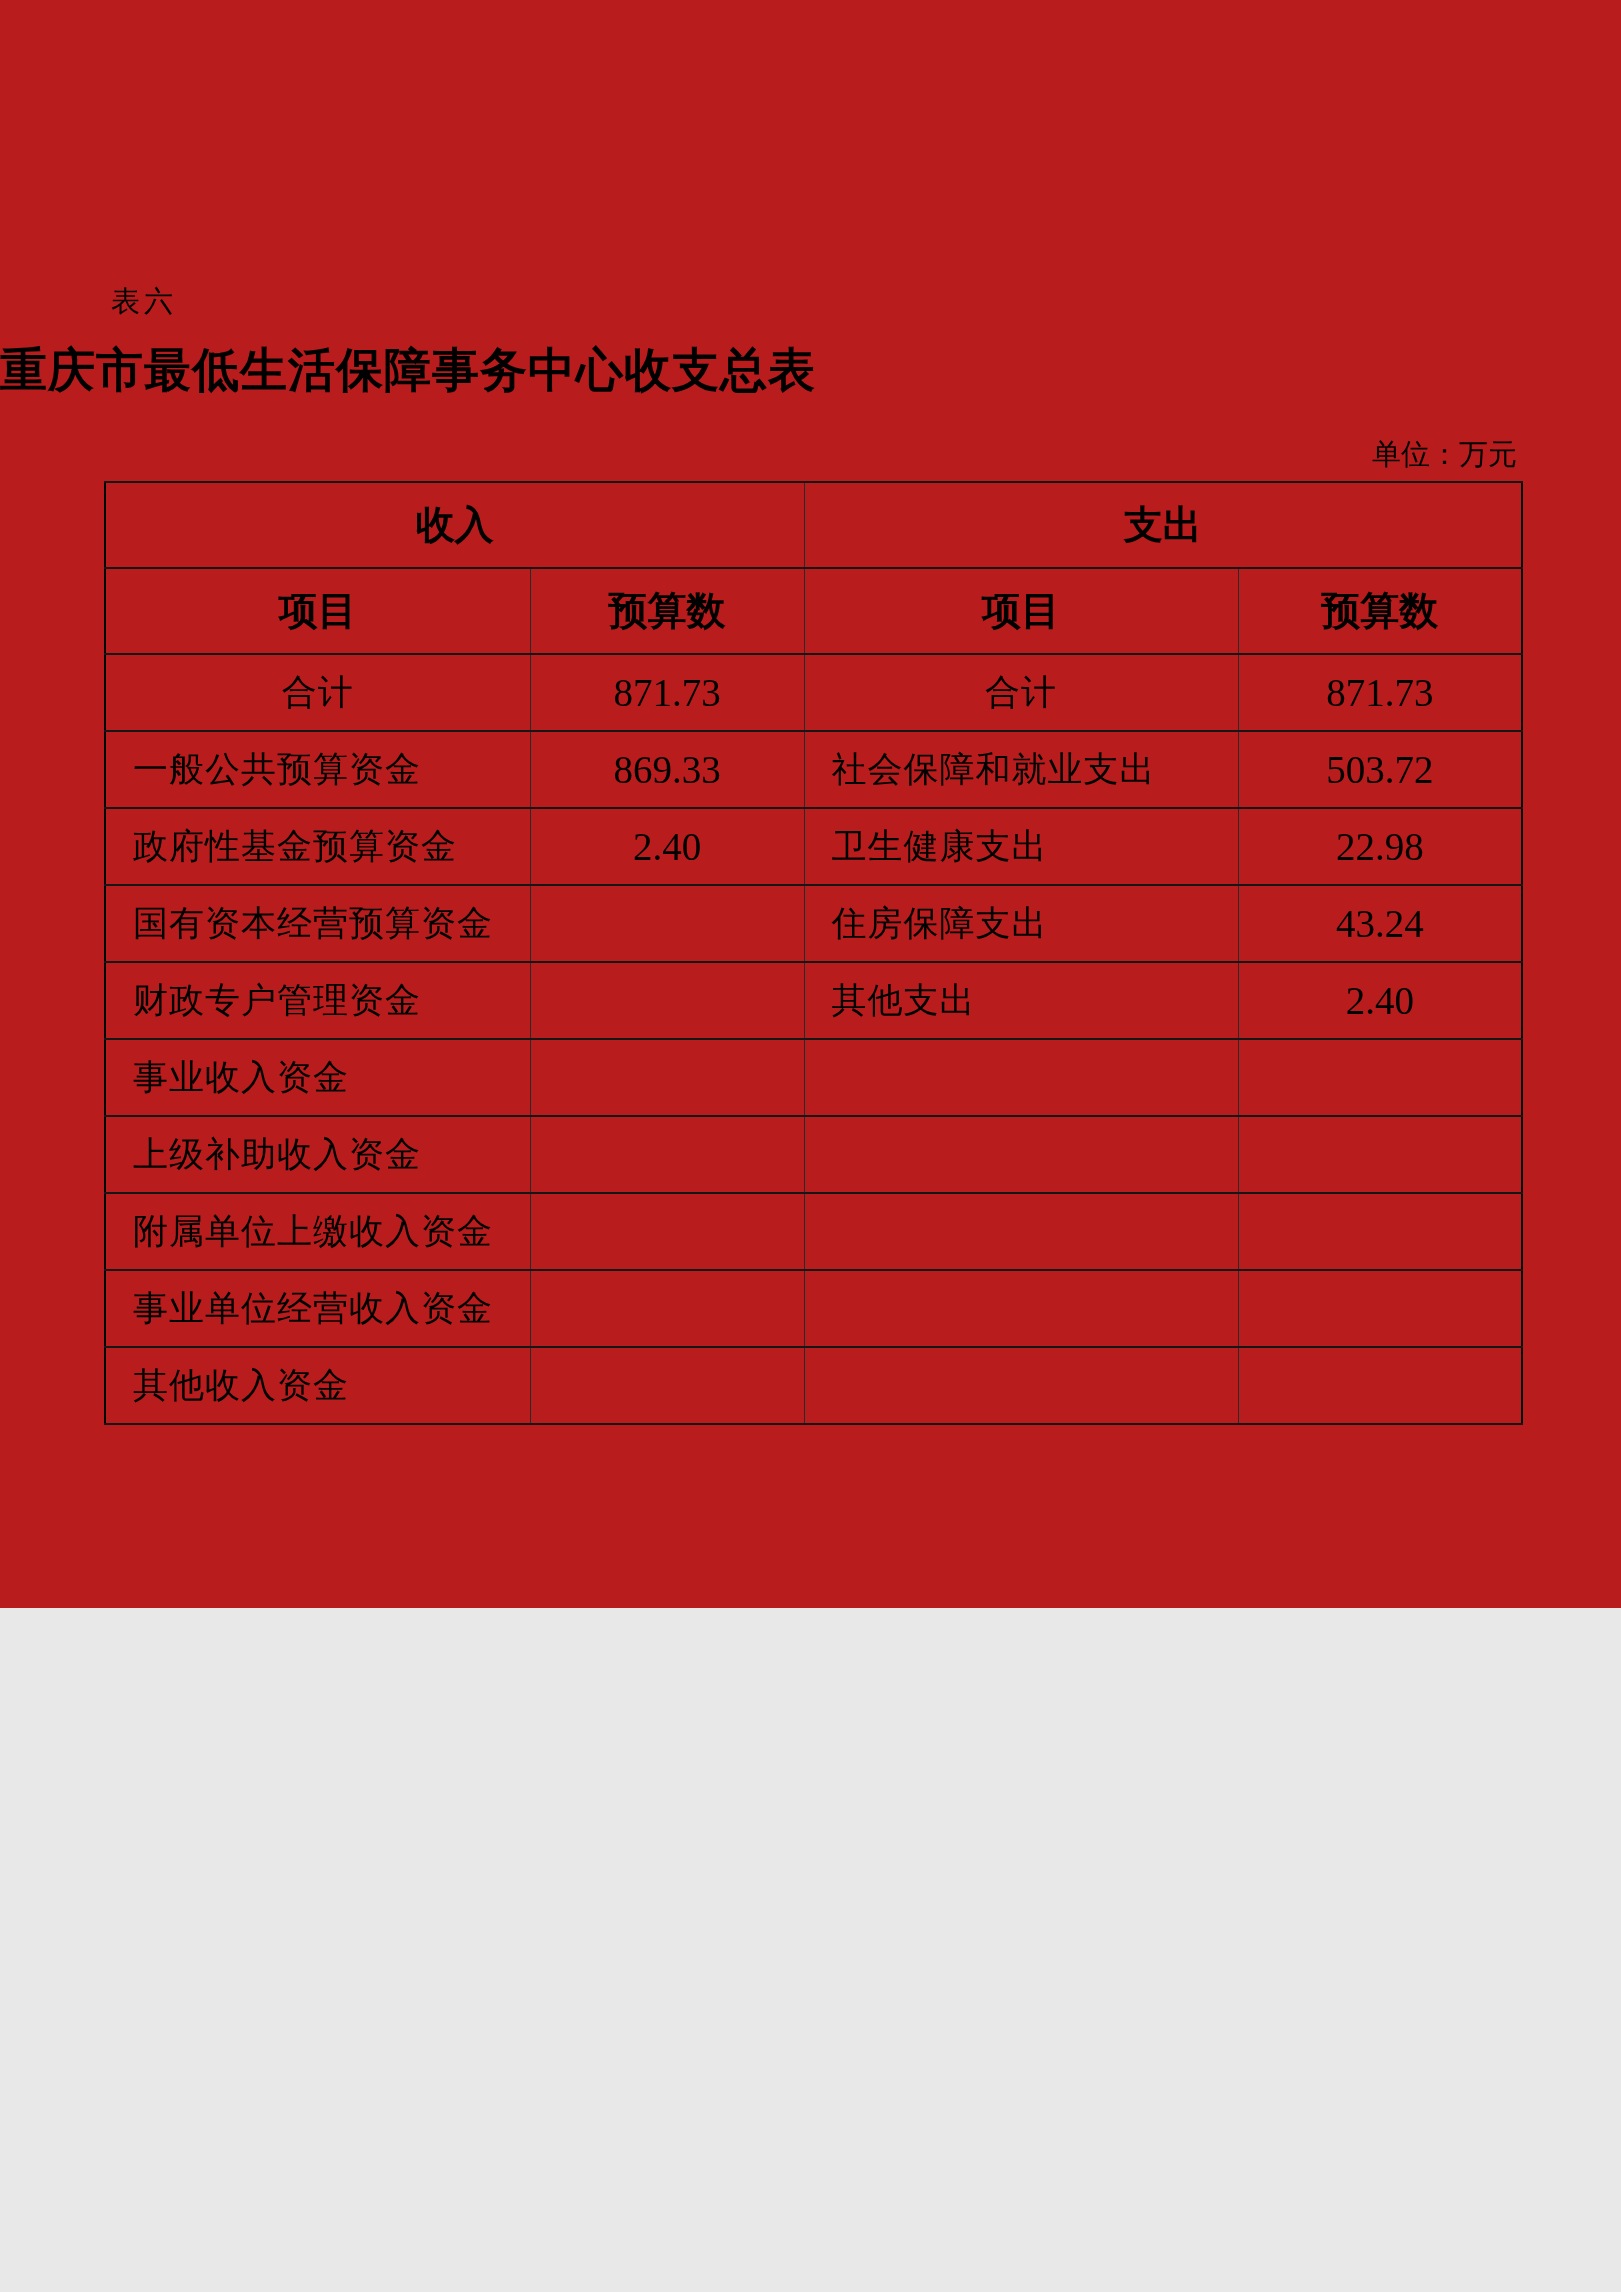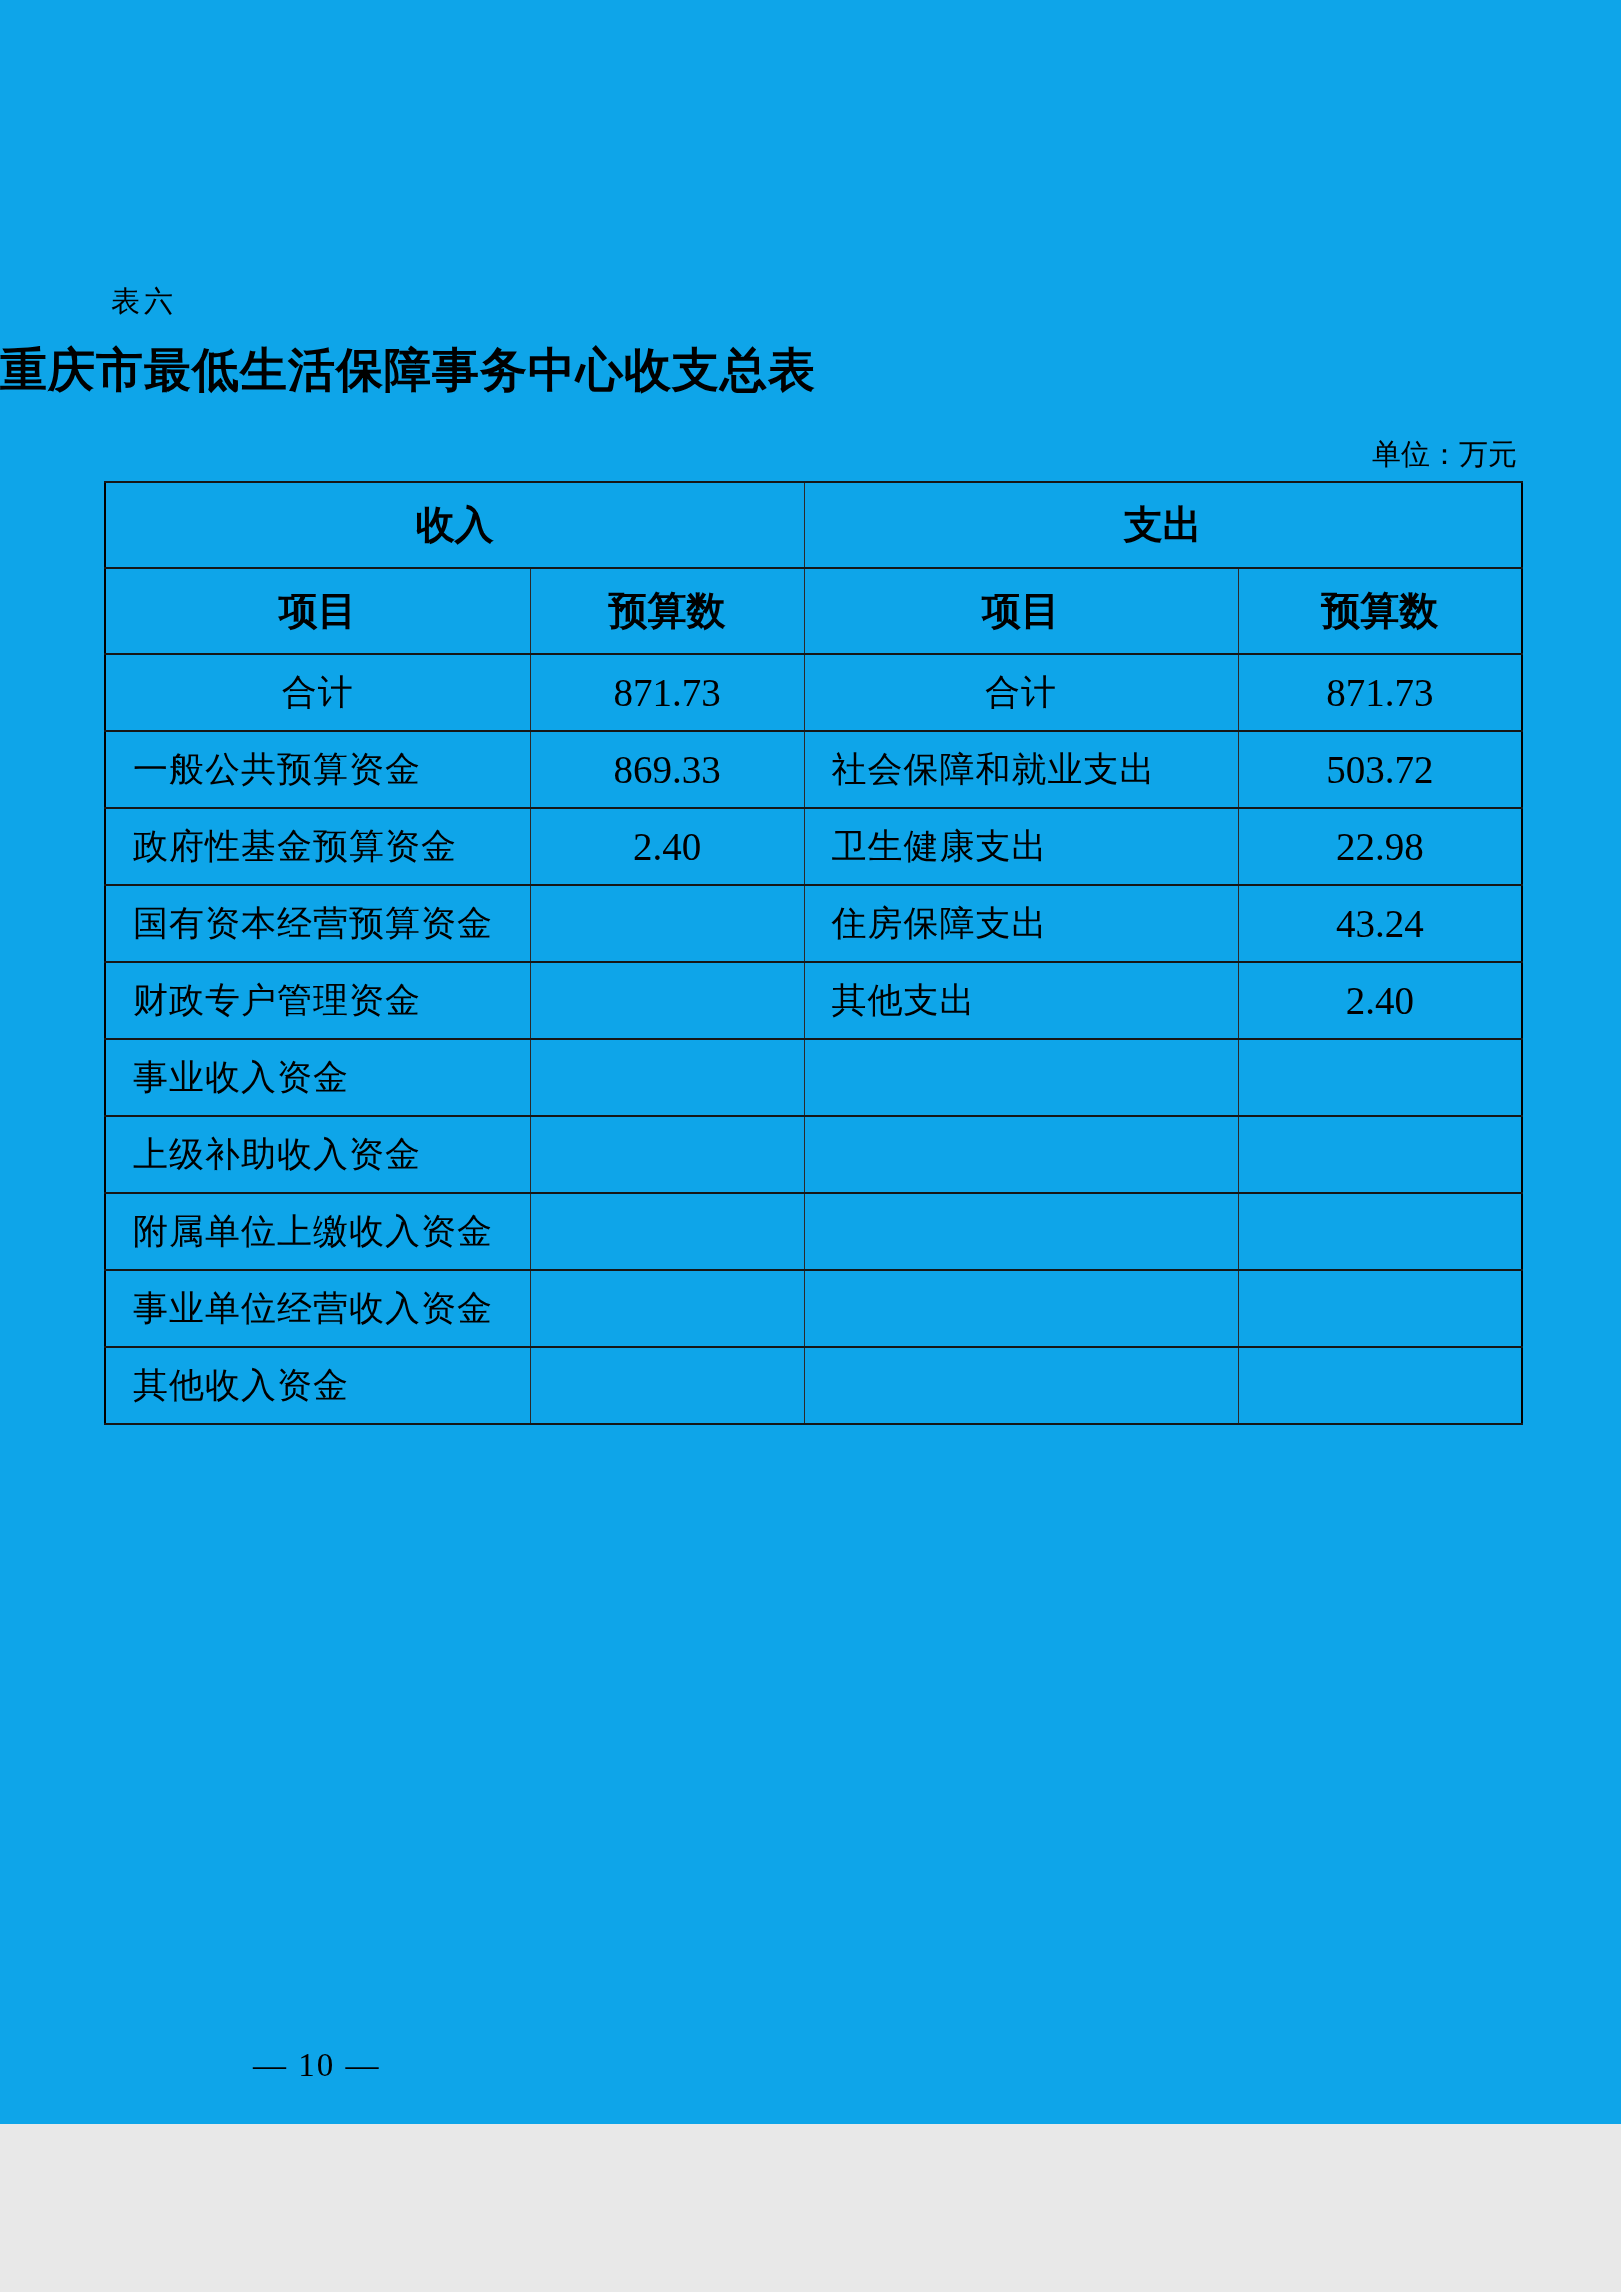--- a/index.html
+++ b/index.html
@@ -2,22 +2,22 @@
 <html><head>
 <meta charset="utf-8">
 <style>
   * { margin: 0; padding: 0; box-sizing: border-box; }
   html, body { background: #e8e8e8; }
   body { font-family: "Liberation Serif", "DejaVu Serif", serif; color: #000; }
 
   .sheet {
     position: relative;
     width: 1621px;
-    height: 2124px;
-    background: #0ea5e9;
+    height: 1608px;
+    background: #b91c1c;
     margin: 0 auto;
     overflow: hidden;
   }
 
   .table-label {
     position: absolute;
     left: 111px;
     top: 282px;
     font-size: 29px;
     letter-spacing: 3.9px;

